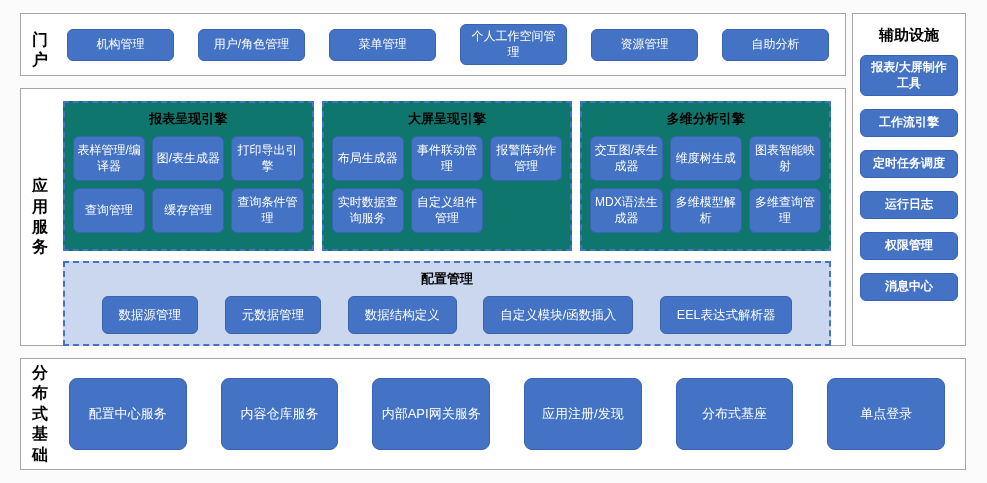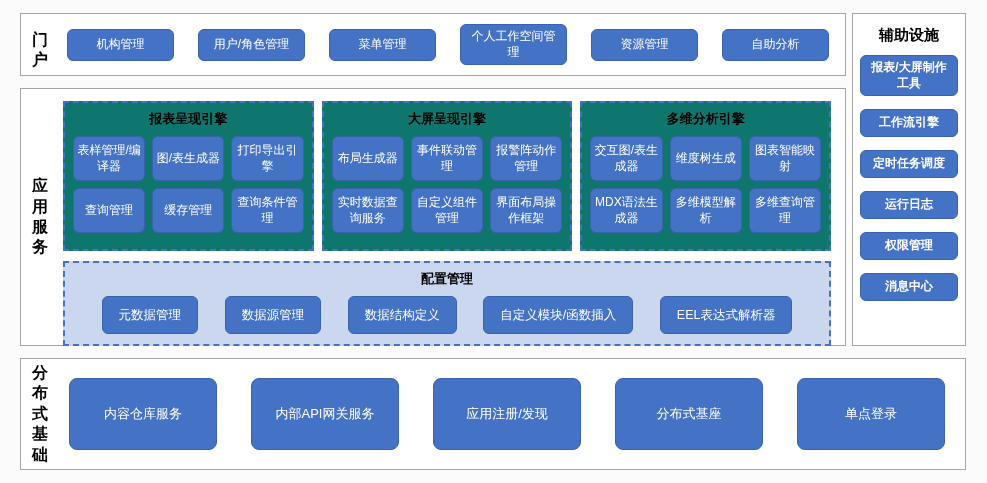--- a/index.html
+++ b/index.html
@@ -116,43 +116,42 @@
         </div>
 
         <div class="engine">
           <div class="panel-title">大屏呈现引擎</div>
           <div class="engine-grid">
             <div class="node">布局生成器</div>
             <div class="node">事件联动管理</div>
             <div class="node">报警阵动作管理</div>
             <div class="node">实时数据查询服务</div>
             <div class="node">自定义组件管理</div>
-            <div class="node">界面布局操作框架</div>
           </div>
         </div>
 
         <div class="engine">
           <div class="panel-title">多维分析引擎</div>
           <div class="engine-grid">
             <div class="node">交互图/表生成器</div>
             <div class="node">维度树生成</div>
             <div class="node">图表智能映射</div>
             <div class="node">MDX语法生成器</div>
             <div class="node">多维模型解析</div>
             <div class="node">多维查询管理</div>
           </div>
         </div>
 
       </div>
 
       <div class="config">
         <div class="panel-title">配置管理</div>
         <div class="config-row">
+          <div class="node">数据源管理</div>
           <div class="node">元数据管理</div>
-          <div class="node">数据源管理</div>
           <div class="node">数据结构定义</div>
           <div class="node">自定义模块/函数插入</div>
           <div class="node">EEL表达式解析器</div>
         </div>
       </div>
     </div>
   </section>
 
   <section class="box auxiliary">
     <div class="aux-title">辅助设施</div>
@@ -162,20 +161,21 @@
       <div class="node">定时任务调度</div>
       <div class="node">运行日志</div>
       <div class="node">权限管理</div>
       <div class="node">消息中心</div>
     </div>
   </section>
 
   <section class="box distributed">
     <div class="vlabel">分布式基础</div>
     <div class="distributed-row">
+      <div class="node">配置中心服务</div>
       <div class="node">内容仓库服务</div>
       <div class="node">内部API网关服务</div>
       <div class="node">应用注册/发现</div>
       <div class="node">分布式基座</div>
       <div class="node">单点登录</div>
     </div>
   </section>
 
 </div>
 

